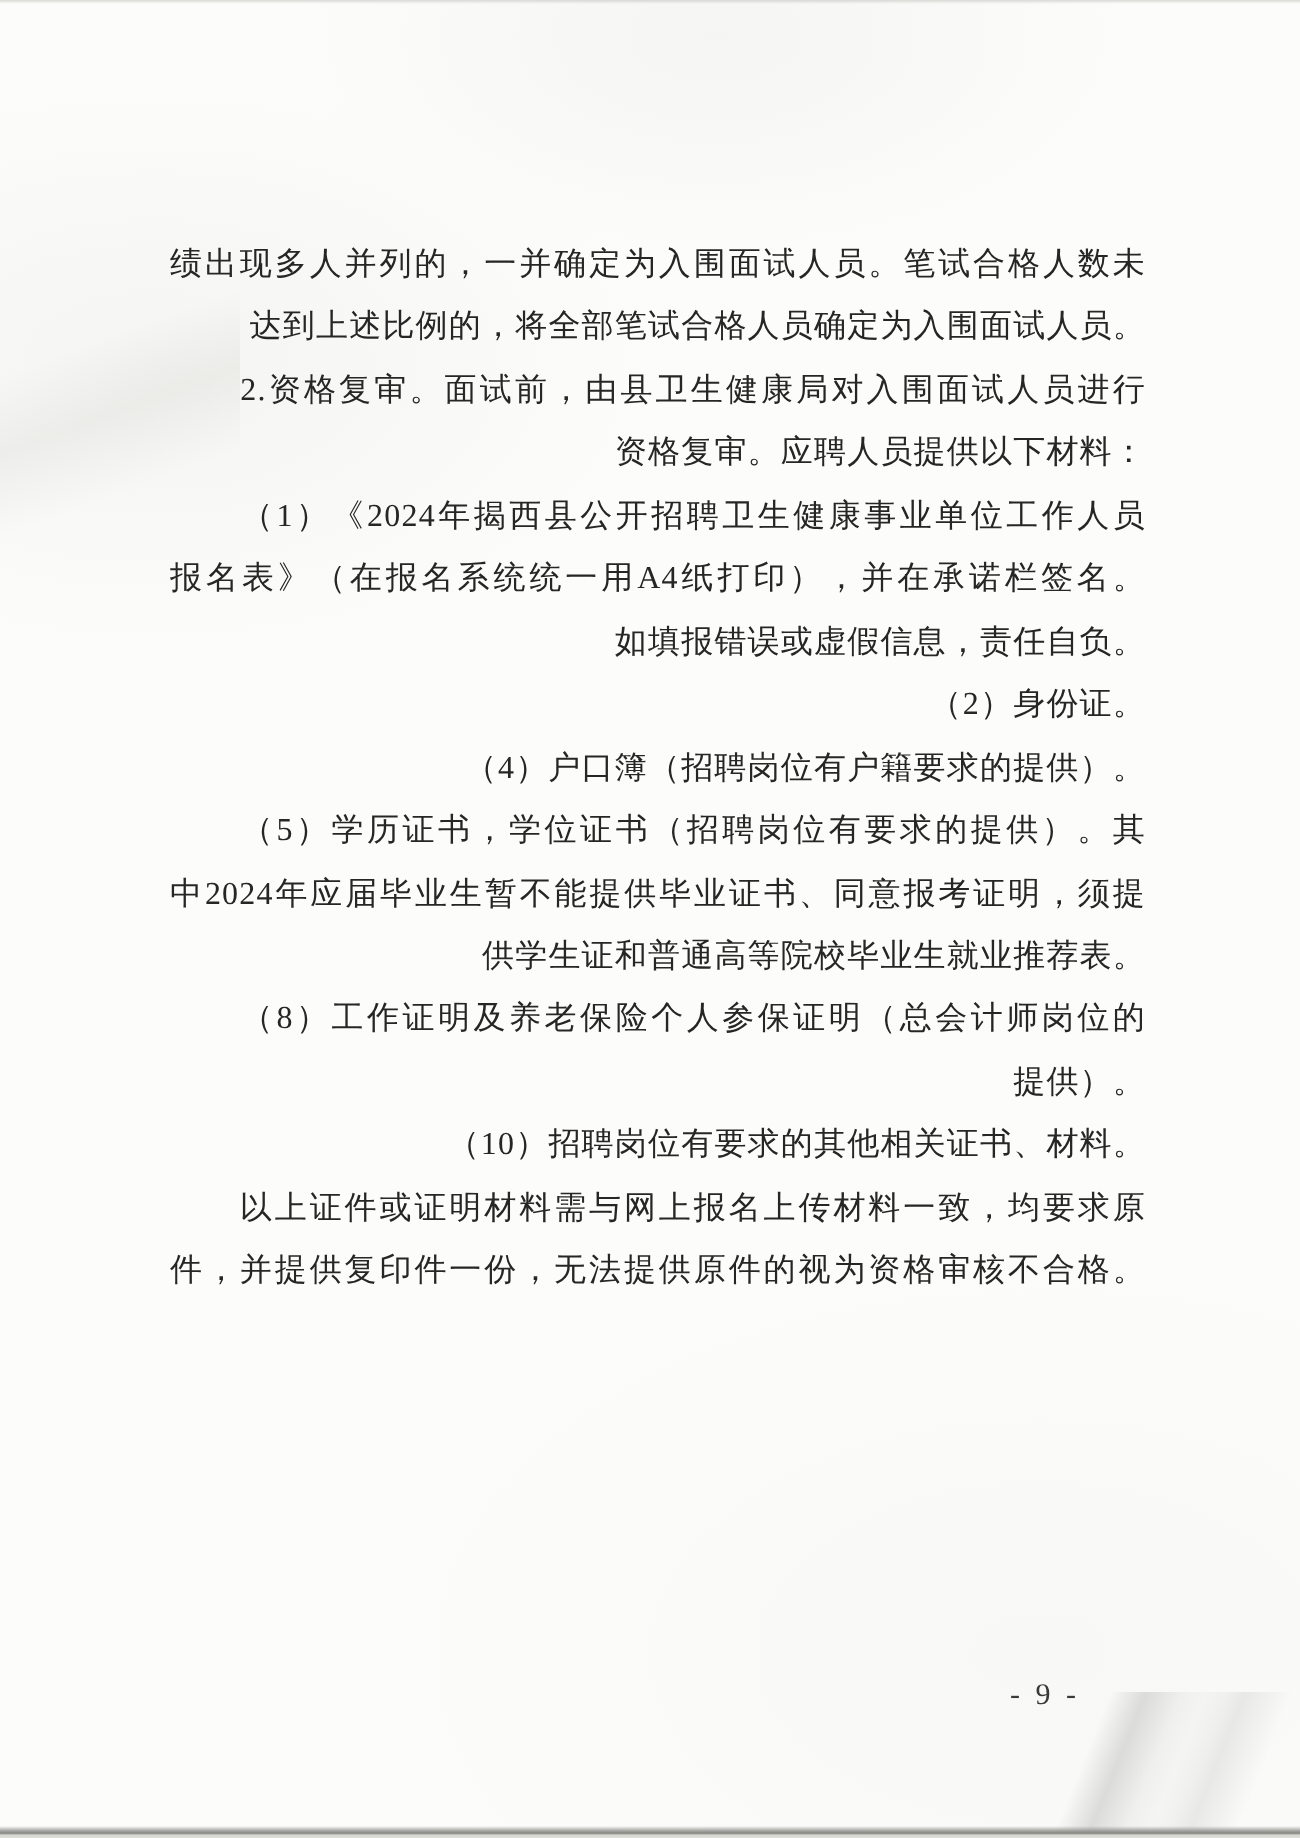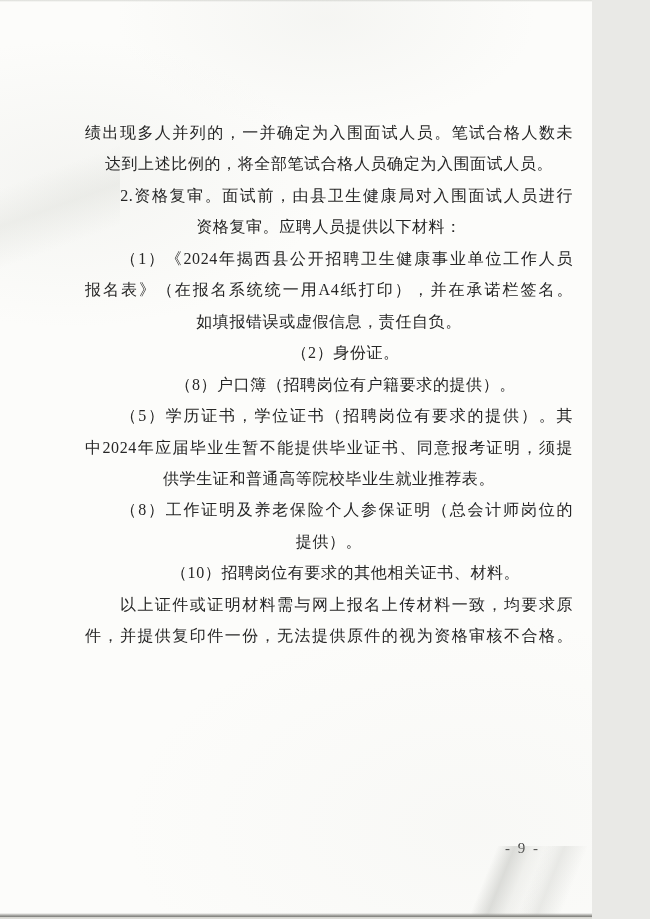--- a/index.html
+++ b/index.html
@@ -8,21 +8,21 @@
   }
   body {
     width: 650px;
     height: 919px;
     background: #e9e9e6;
     font-family: "Liberation Serif", serif;
     overflow: hidden;
   }
   .paper {
     position: relative;
-    width: 592px;
+    width: 650px;
     height: 919px;
     background:
       radial-gradient(ellipse 420px 240px at 12% 20%, rgba(210,212,206,0.18), transparent 60%),
       radial-gradient(ellipse 300px 160px at 55% 2%, rgba(205,207,200,0.15), transparent 70%),
       radial-gradient(ellipse 500px 300px at 80% 90%, rgba(212,214,208,0.10), transparent 70%),
       #fcfcfa;
     overflow: hidden;
   }
   .edge-top {
     position: absolute;
@@ -65,21 +65,21 @@
     top: 117px;
     width: 488px;
     color: #262626;
     font-size: 16px;
     letter-spacing: 0.6px;
     line-height: 31.45px;
     text-rendering: optimizeLegibility;
   }
   .line {
     white-space: nowrap;
-    text-align: center;
+    text-align: right;
   }
   .line.j {
     white-space: normal;
     text-align: justify;
     text-align-last: justify;
     text-justify: inter-character;
   }
   .page-number {
     position: absolute;
     left: 505px;
@@ -100,21 +100,21 @@
 
   <div class="textblock">
     <div class="line j">绩出现多人并列的，一并确定为入围面试人员。笔试合格人数未</div>
     <div class="line">达到上述比例的，将全部笔试合格人员确定为入围面试人员。</div>
     <div class="line j">　　2.资格复审。面试前，由县卫生健康局对入围面试人员进行</div>
     <div class="line">资格复审。应聘人员提供以下材料：</div>
     <div class="line j">　　（1）《2024年揭西县公开招聘卫生健康事业单位工作人员</div>
     <div class="line j">报名表》（在报名系统统一用A4纸打印），并在承诺栏签名。</div>
     <div class="line">如填报错误或虚假信息，责任自负。</div>
     <div class="line">　　（2）身份证。</div>
-    <div class="line">　　（8）户口簿（招聘岗位有户籍要求的提供）。</div>
+    <div class="line">　　（4）户口簿（招聘岗位有户籍要求的提供）。</div>
     <div class="line j">　　（5）学历证书，学位证书（招聘岗位有要求的提供）。其</div>
     <div class="line j">中2024年应届毕业生暂不能提供毕业证书、同意报考证明，须提</div>
     <div class="line">供学生证和普通高等院校毕业生就业推荐表。</div>
     <div class="line j">　　（8）工作证明及养老保险个人参保证明（总会计师岗位的</div>
     <div class="line">提供）。</div>
     <div class="line">　　（10）招聘岗位有要求的其他相关证书、材料。</div>
     <div class="line j">　　以上证件或证明材料需与网上报名上传材料一致，均要求原</div>
     <div class="line j">件，并提供复印件一份，无法提供原件的视为资格审核不合格。</div>
   </div>
 

